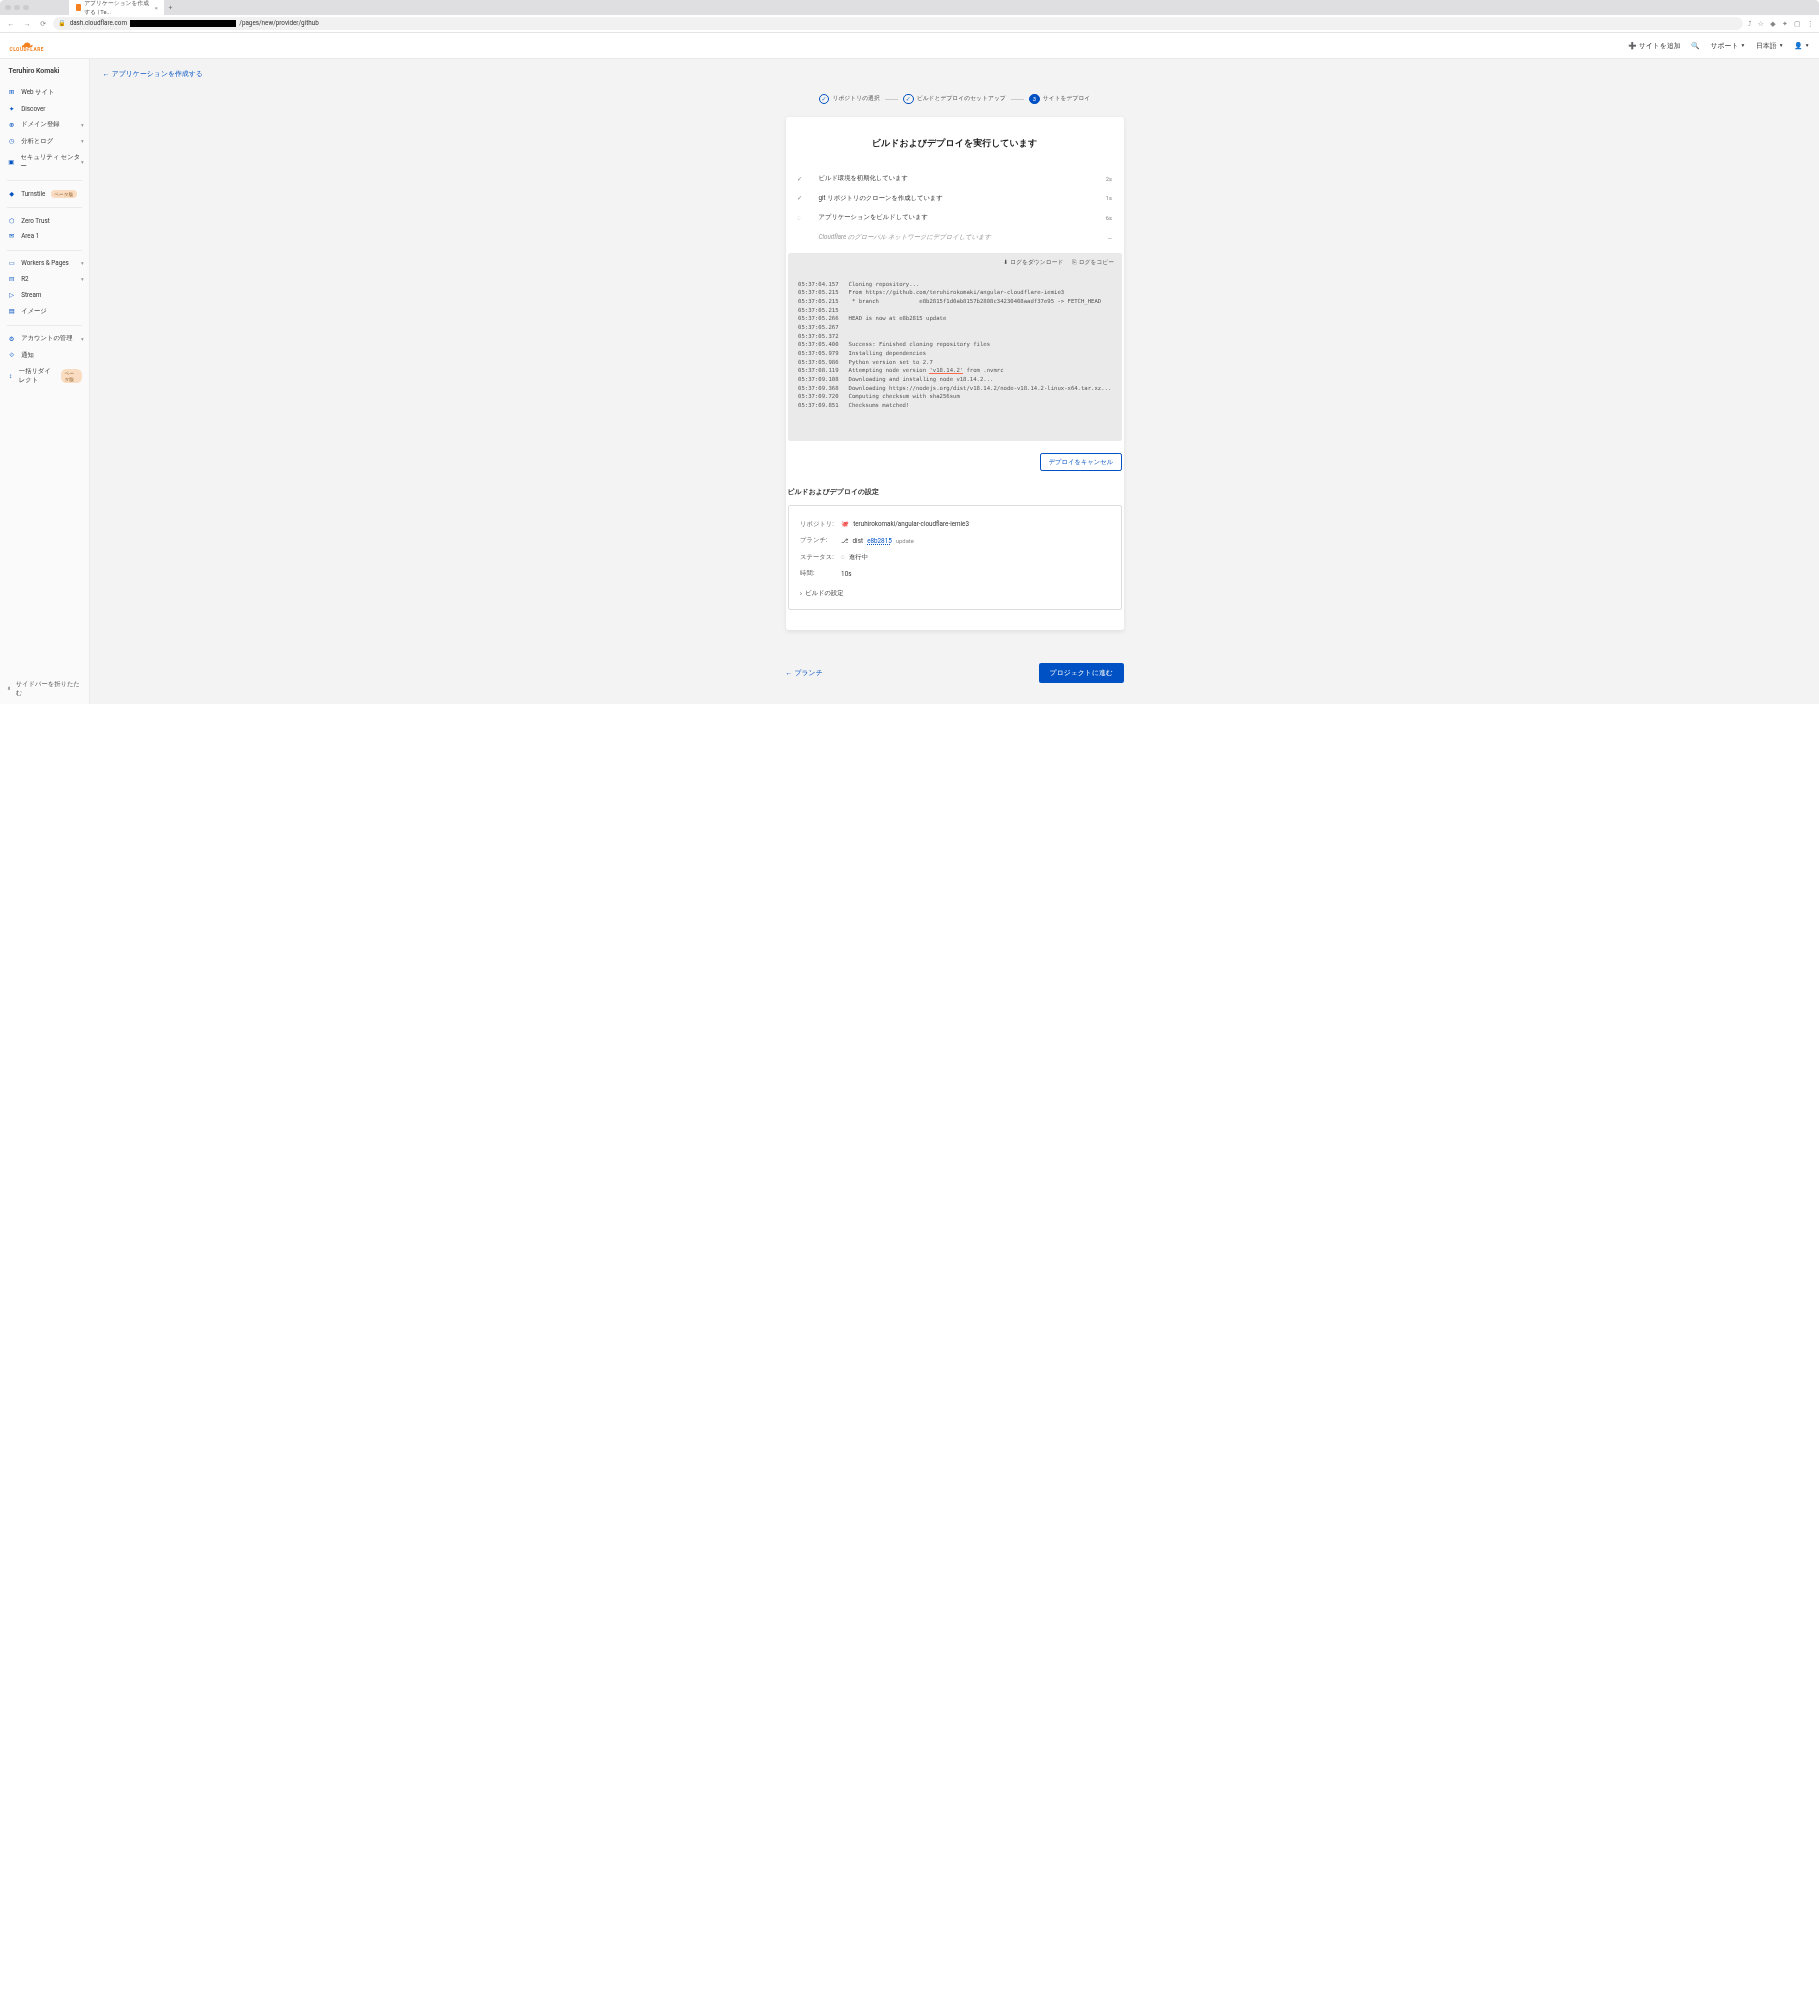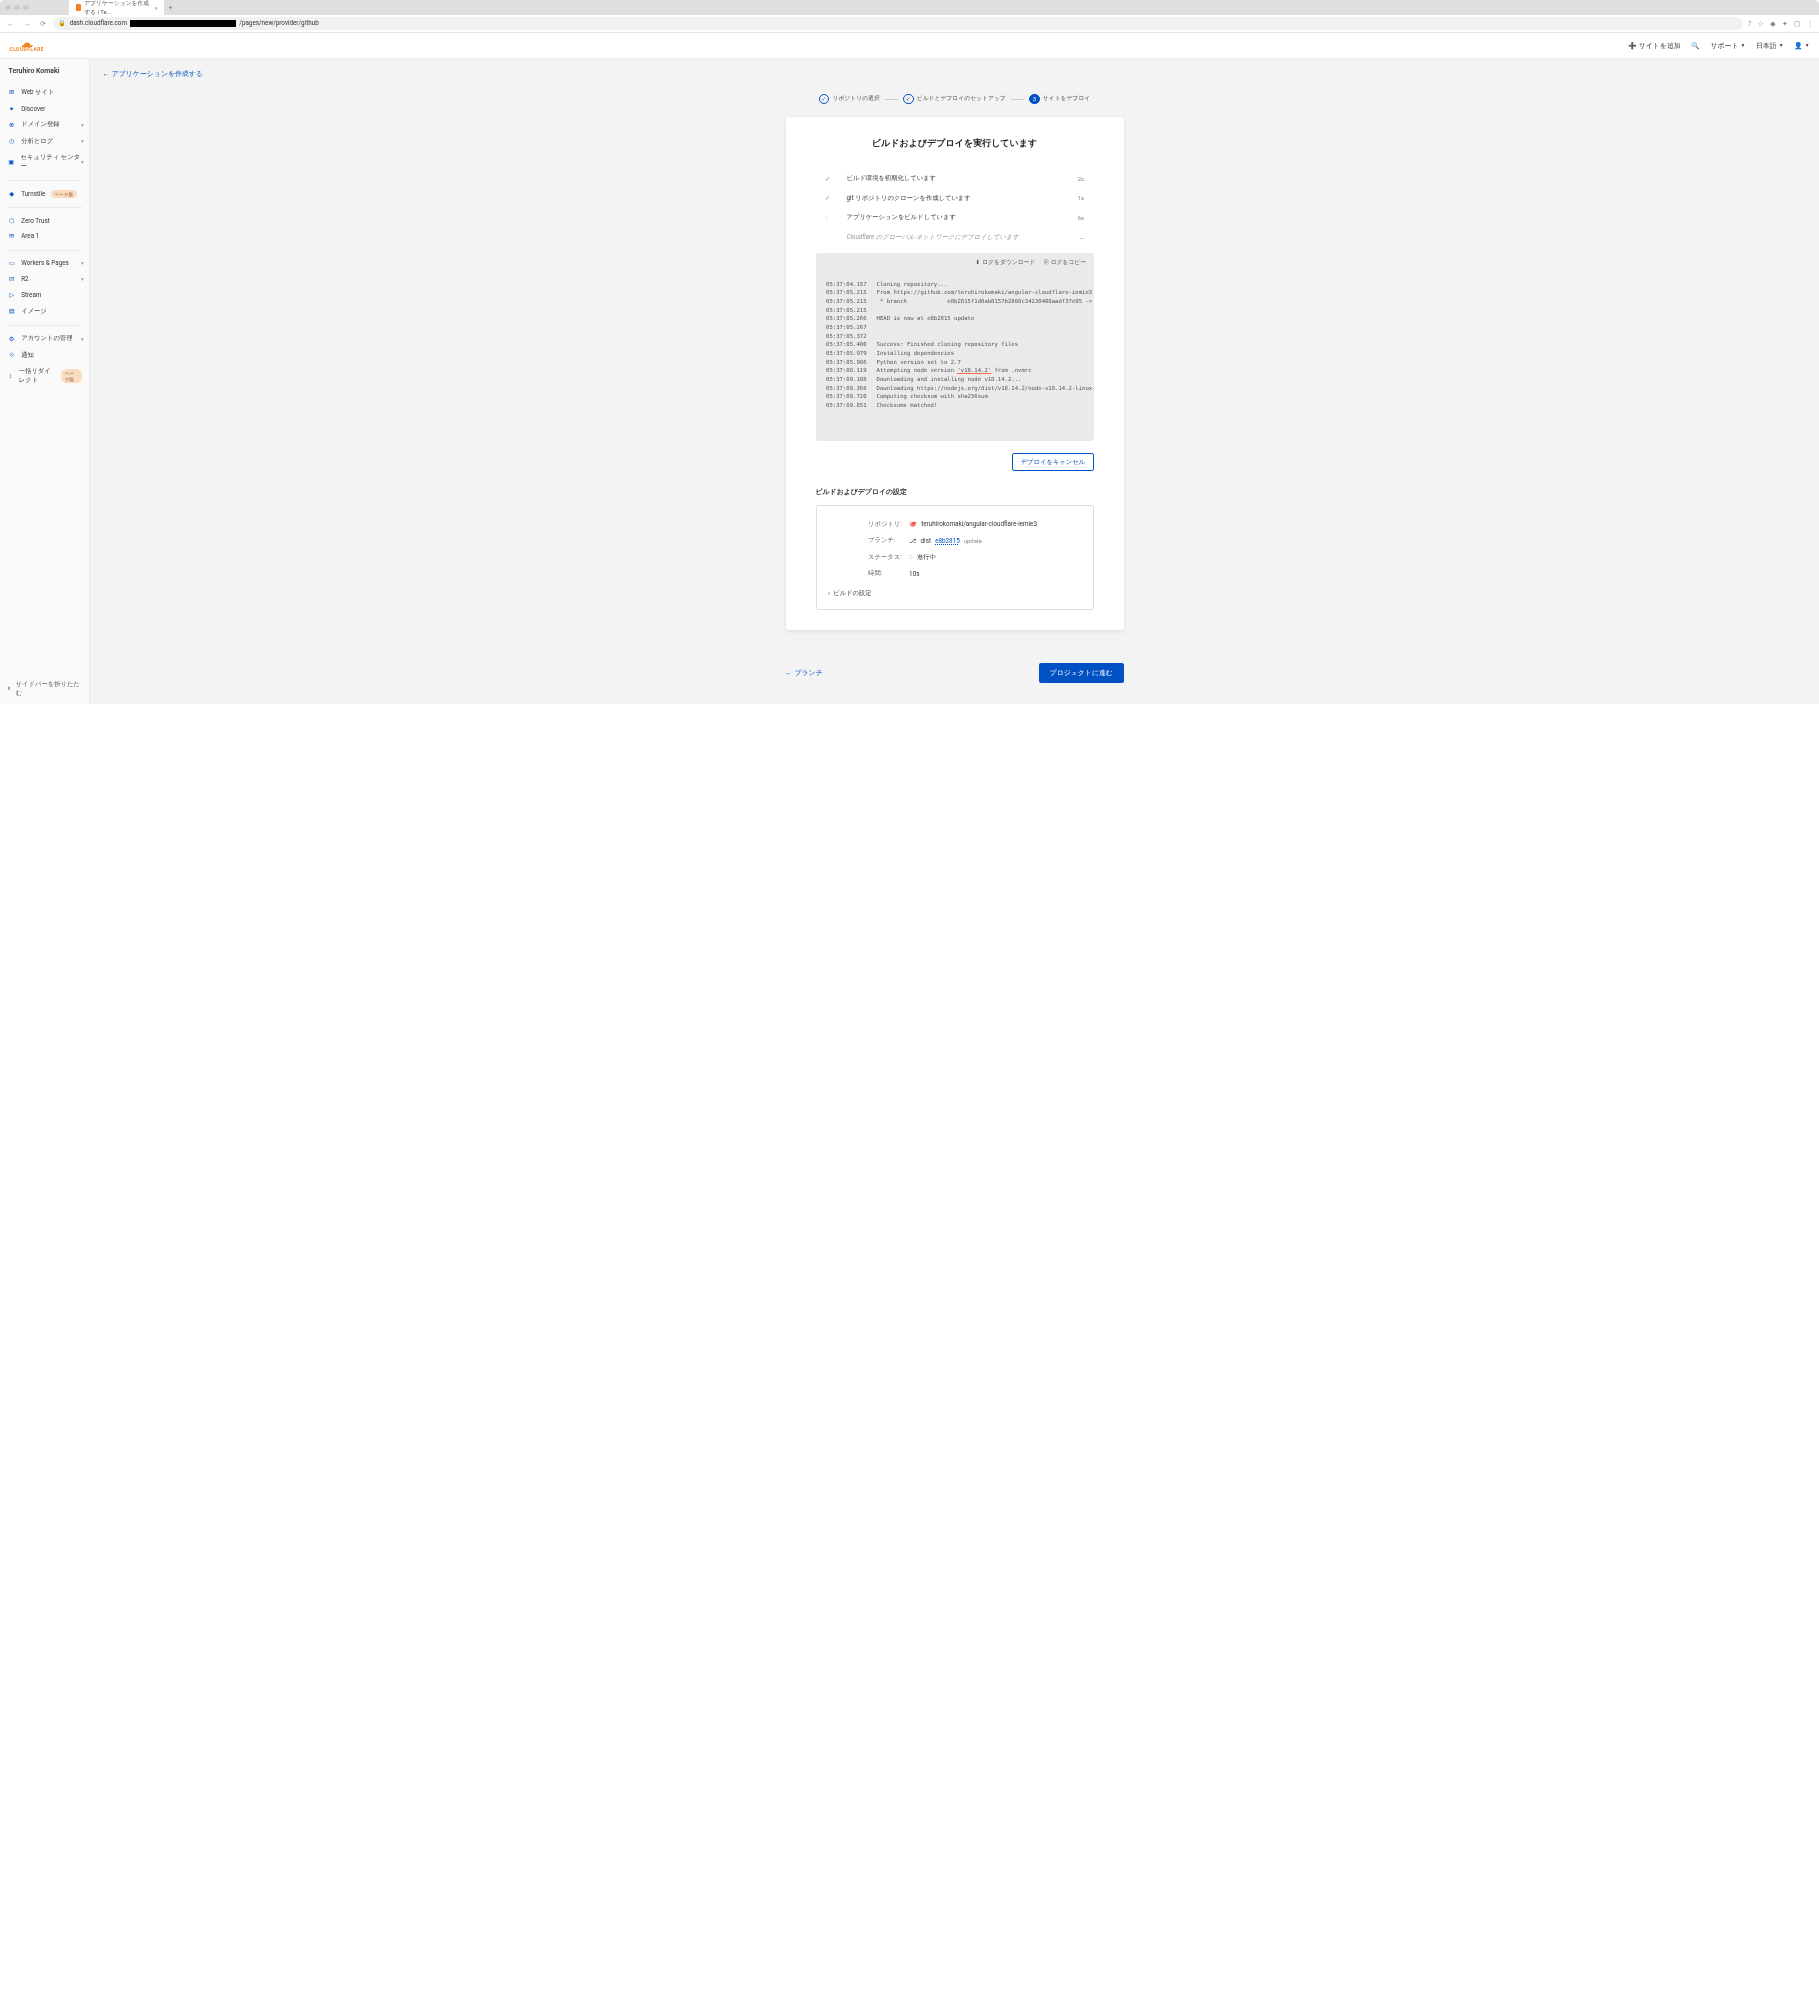--- a/index.html
+++ b/index.html
@@ -39,39 +39,39 @@
 .sidebar-footer { margin-top: auto; padding: 6.3px 7.4px; display: flex; align-items: center; gap: 5.3px; font-size: 6.3px; color: #555; cursor: pointer; }
 
 .main { flex: 1; background: #f3f3f3; padding: 0 12.7px 21px; }
 .backlink { padding: 9.5px 0; color: #0051c3; font-size: 6.9px; cursor: pointer; display: flex; align-items: center; gap: 2.1px; }
 .stepper { display: flex; align-items: center; justify-content: center; gap: 5.3px; padding: 5.3px 0 12.7px; font-size: 5.8px; color: #555; }
 .step { display: flex; align-items: center; gap: 3.2px; }
 .step-circle { width: 10.6px; height: 10.6px; border-radius: 50%; border: 0.8px solid #0051c3; display: flex; align-items: center; justify-content: center; font-size: 5.8px; color: #0051c3; }
 .step-circle.active { background: #0051c3; color: #fff; border-color: #0051c3; }
 .step-line { width: 12.7px; height: 0.5px; background: #ccc; }
 
-.card { background: #fff; border-radius: 3.2px; box-shadow: 0 1.1px 4.2px rgba(0,0,0,0.08); padding: 20px 30px; max-width: 338px; margin: 0 auto; }
+.card { background: #fff; border-radius: 3.2px; box-shadow: 0 1.1px 4.2px rgba(0,0,0,0.08); padding: 20px 2px; max-width: 338px; margin: 0 auto; }
 .card h2 { font-size: 9px; font-weight: 600; text-align: center; margin-bottom: 19px; color: #222; }
 .stage-list { margin: 0 9.5px 5.3px; }
 .stage { display: flex; align-items: center; padding: 5.3px 0; font-size: 6.3px; color: #333; }
 .stage .sicon { width: 9.5px; color: #888; }
 .stage .slabel { flex: 1; margin-left: 12px; }
 .stage .stime { color: #888; font-size: 5.8px; }
 .stage.pending .slabel { color: #999; font-style: italic; }
 .log-box { background: #eaeaea; border-radius: 2.1px; }
 .log-actions { display: flex; justify-content: flex-end; gap: 8.5px; padding: 5.3px 7.4px; font-size: 5.8px; color: #555; }
 .log-actions span { cursor: pointer; display: flex; align-items: center; gap: 2.1px; }
 .log-content { padding: 7.4px 10.6px 32px; font-family: "SF Mono", Menlo, monospace; font-size: 5.6px; line-height: 1.55; color: #555; white-space: pre; overflow: auto; }
 .log-content .hl { border-bottom: 1.1px solid #ff6b4a; }
 .cancel-row { display: flex; justify-content: flex-end; padding: 11.6px 0 4.2px; }
 .btn-outline { border: 0.5px solid #0051c3; color: #0051c3; background: #fff; padding: 3.7px 7.4px; border-radius: 2.1px; font-size: 6.3px; cursor: pointer; }
 .section-title { font-size: 6.9px; font-weight: 700; margin: 11.6px 0 7.4px; color: #333; }
 .settings-box { border: 0.5px solid #ddd; border-radius: 2.1px; padding: 10.6px 11.6px; }
 .kv { display: flex; align-items: center; padding: 3.7px 0; font-size: 6.3px; }
-.kv .k { width: 41px; color: #666; margin-left: 40px; }
+.kv .k { width: 41px; color: #666; }
 .kv .v { display: flex; align-items: center; gap: 4.2px; color: #333; }
 .commit-link { color: #0051c3; text-decoration: underline dotted; }
 .commit-msg { color: #888; font-size: 5.8px; }
 .expand-row { padding: 7.4px 0 0; font-size: 6.3px; color: #333; cursor: pointer; display: flex; align-items: center; gap: 3.2px; }
 .footer-row { display: flex; justify-content: space-between; align-items: center; padding: 18px 0 0; max-width: 338px; margin: 15px auto 0; }
 .btn-primary { background: #0051c3; color: #fff; border: none; padding: 5.3px 10.6px; border-radius: 2.1px; font-size: 6.9px; cursor: pointer; }
 .link { color: #0051c3; cursor: pointer; display: flex; align-items: center; gap: 2.1px; }
 .chevd { font-size: 4.8px; }
 </style>
 </head>

